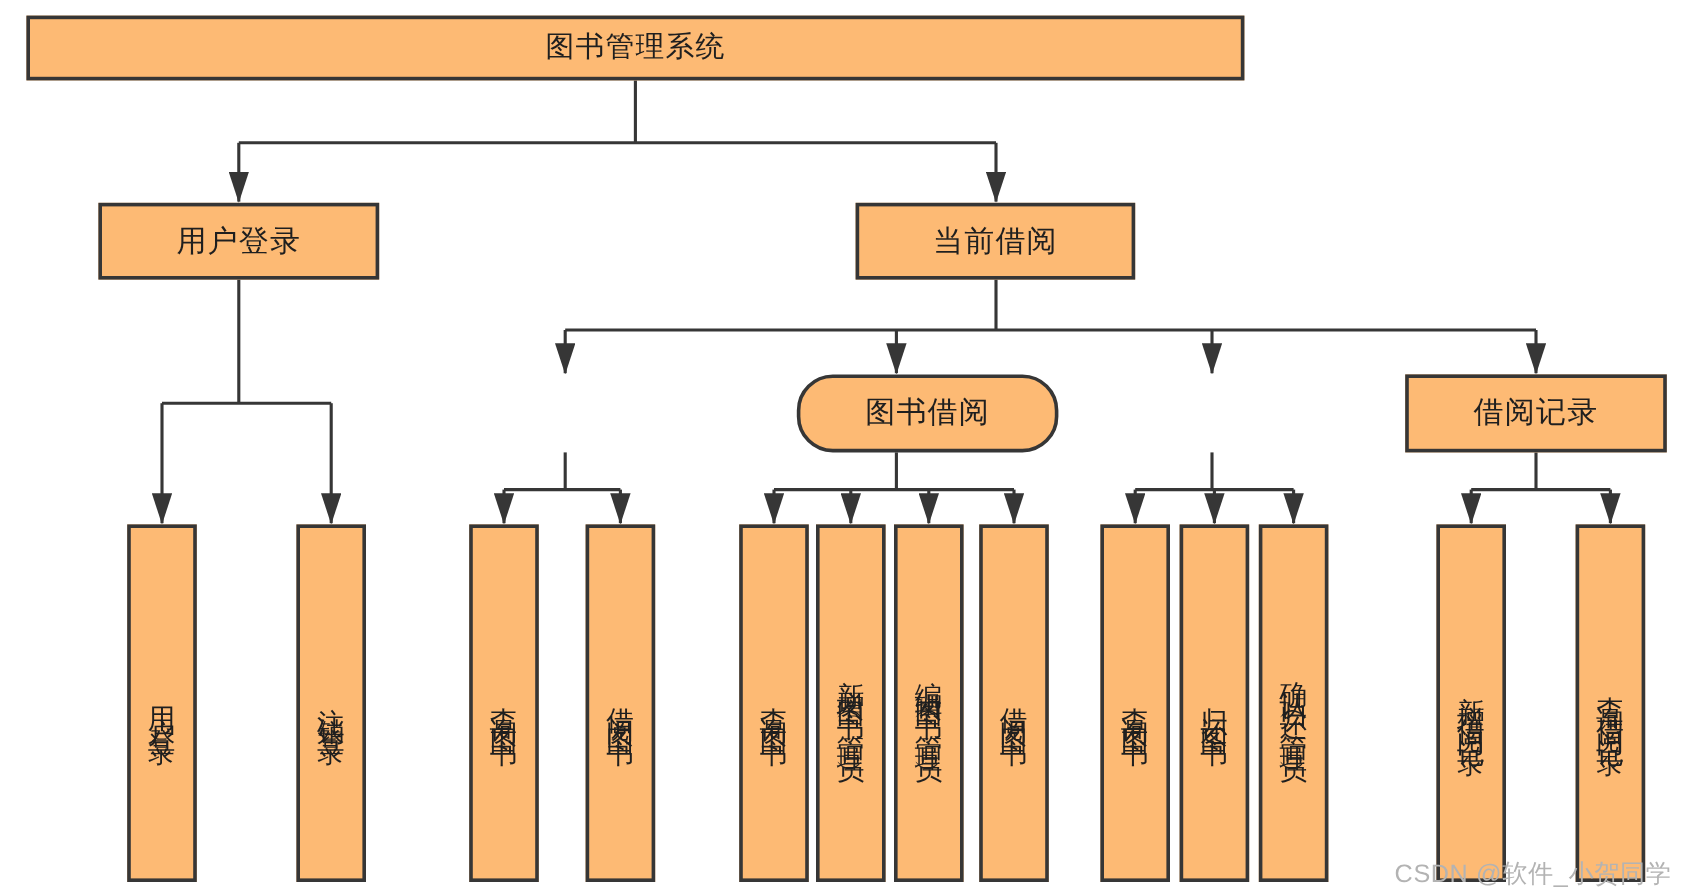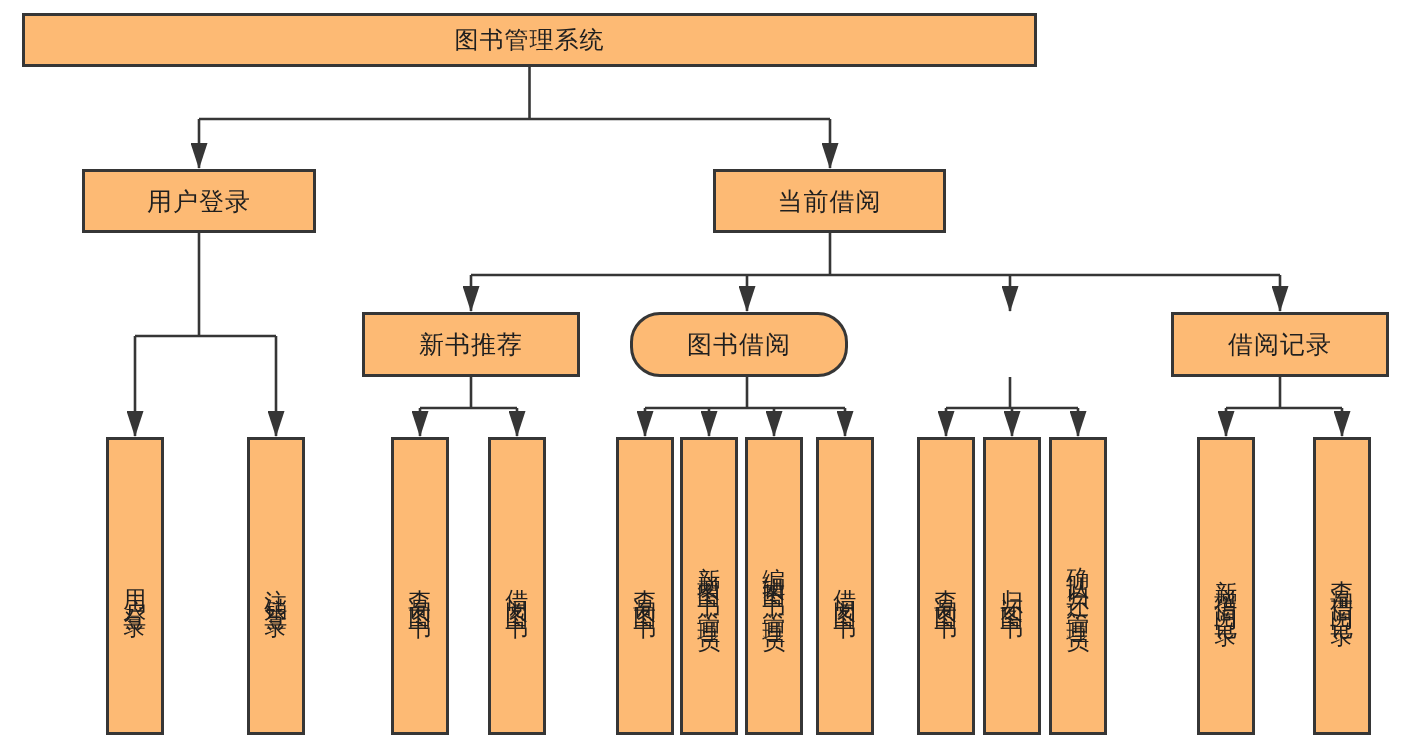--- a/index.html
+++ b/index.html
@@ -107,24 +107,21 @@
     <span>图书管理系统</span>
   </div>
 
   <div class="box hbox l2" style="left:82px;width:234px;">
     <span>用户登录</span>
   </div>
   <div class="box hbox l2" style="left:713px;width:233px;">
     <span>当前借阅</span>
   </div>
 
-  <div class="box hbox l3" style="left:362px;">
-    <span>新书推荐</span>
-  </div>
-  <div class="box hbox l3" style="left:630px;border-radius:30px;">
+  <div class="box hbox l3" style="left:664px;border-radius:30px;">
     <span>图书借阅</span>
   </div>
   <div class="box hbox l3" style="left:1171px;">
     <span>借阅记录</span>
   </div>
 
   <div class="box vbox" style="left:106px;">
     <span class="vtext">用户登录</span>
   </div>
   <div class="box vbox" style="left:247px;">
@@ -161,14 +158,15 @@
     <span class="vtext">确认归还（管理员）</span>
   </div>
 
   <div class="box vbox" style="left:1197px;">
     <span class="vtext">新增借阅记录</span>
   </div>
   <div class="box vbox" style="left:1313px;">
     <span class="vtext">查询借阅记录</span>
   </div>
 
+  <div class="watermark">CSDN @软件_小贺同学</div>
 
 </div>
 
 </body></html>

